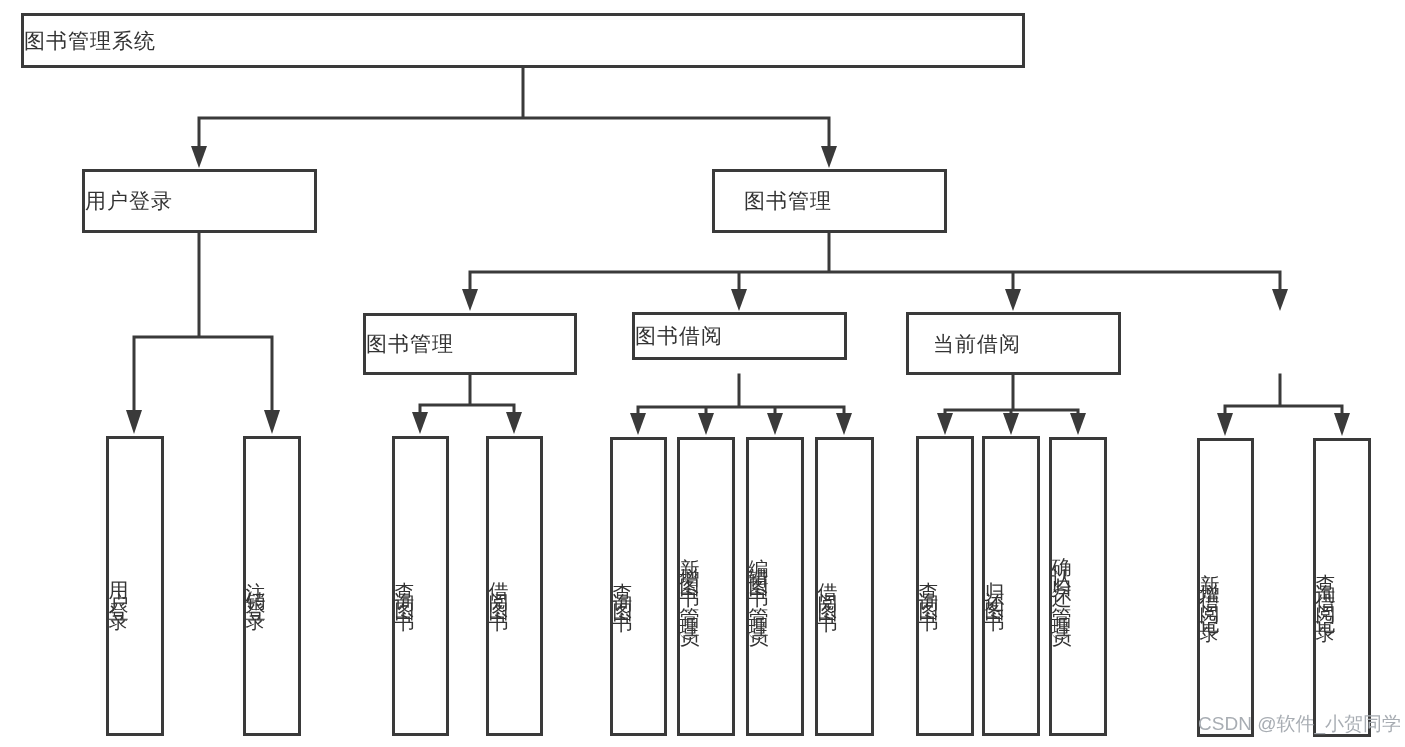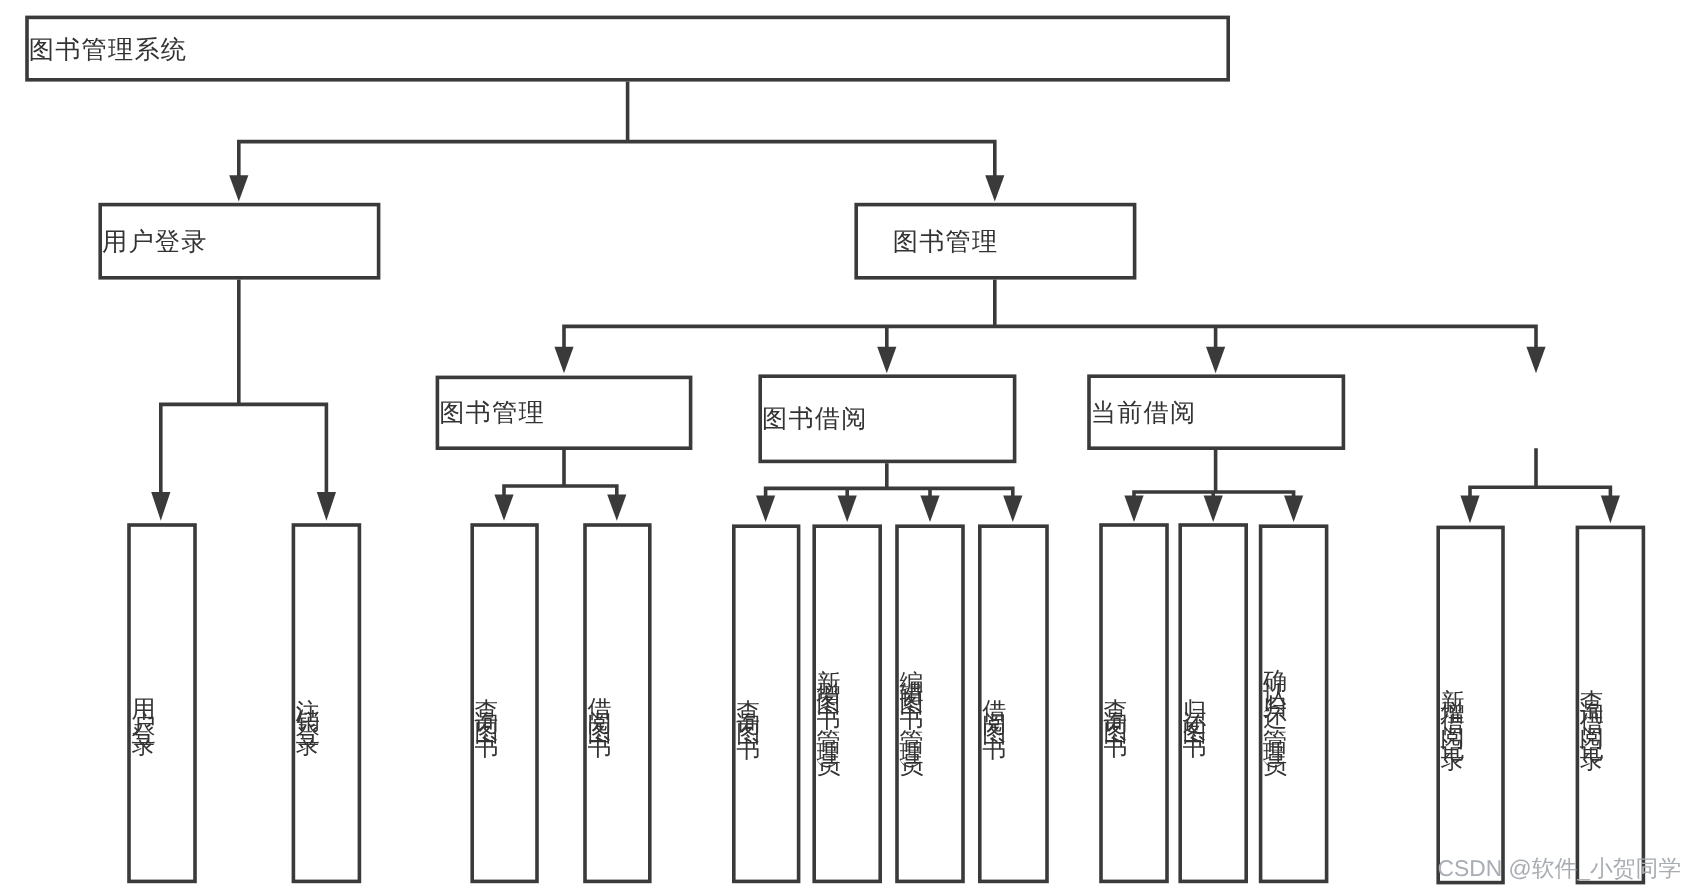--- a/index.html
+++ b/index.html
@@ -110,24 +110,24 @@
   <div class="box" style="left:82px; top:169px; width:235px; height:64px;">
     <span class="hlabel">用户登录</span>
   </div>
   <div class="box" style="left:712px; top:169px; width:235px; height:64px;padding-left:29px;">
     <span class="hlabel">图书管理</span>
   </div>
 
   <div class="box" style="left:363px; top:313px; width:214px; height:62px;">
     <span class="hlabel">图书管理</span>
   </div>
-  <div class="box" style="left:632px; top:312px; width:215px; height:74px;">
+  <div class="box" style="left:632px; top:312px; width:215px; height:48px;">
     <span class="hlabel">图书借阅</span>
   </div>
-  <div class="box" style="left:906px; top:312px; width:215px; height:63px;">
+  <div class="box" style="left:906px; top:312px; width:215px; height:63px;padding-left:24px;">
     <span class="hlabel">当前借阅</span>
   </div>
 
   <div class="box" style="left:106px; top:436px; width:58px; height:300px;">
     <span class="vlabel">用户登录</span>
   </div>
   <div class="box" style="left:243px; top:436px; width:58px; height:300px;">
     <span class="vlabel">注销登录</span>
   </div>
 

